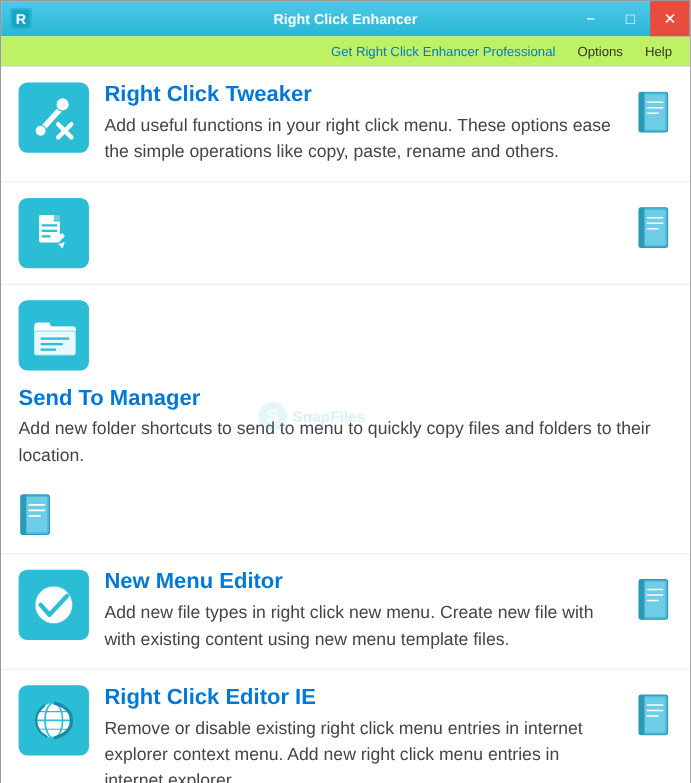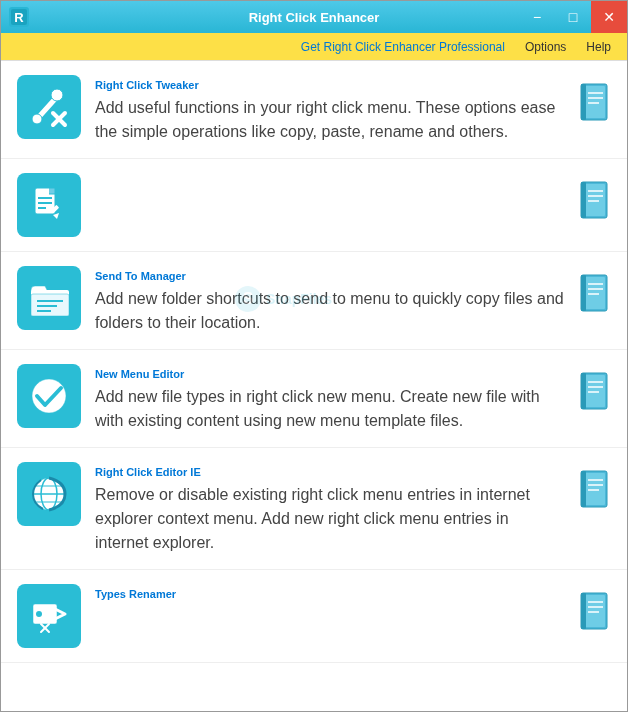--- a/index.html
+++ b/index.html
@@ -62,21 +62,21 @@
       color: white;
       font-size: 14px;
       cursor: pointer;
       background: transparent;
       border: none;
     }
     .title-btn.close { background: #e74c3c; }
 
     
     .menu-bar {
-      background: #fde047;
+      background: #bef264;
       border-bottom: 1px solid #ddd;
       height: 28px;
       display: flex;
       align-items: center;
       justify-content: flex-end;
       padding: 0 8px;
       gap: 4px;
     }
     .menu-item {
       padding: 3px 8px;
@@ -133,21 +133,21 @@
       font-size: 32px;
     }
 
     .feature-content {
       flex: 1;
       min-width: 0;
     }
 
     .feature-title {
       color: #0078d7;
-      font-size: 11px;
+      font-size: 20px;
       font-weight: 600;
       margin-bottom: 5px;
       cursor: pointer;
       text-decoration: none;
       display: inline-block;
     }
 
     .feature-desc {
       font-size: 16px;
       color: #444;
@@ -169,20 +169,21 @@
     
     .watermark {
       position: absolute;
       top: 50%;
       left: 50%;
       transform: translate(-50%, -50%);
       pointer-events: none;
     }
     .watermark-container {
       position: relative;
+      flex-direction: column;
     }
   </style>
 </head>
 <body>
 
 <div class="title-bar">
   <div class="title-bar-left">
     <div class="title-bar-icon">
       <svg width="18" height="18" viewBox="0 0 18 18">
         <rect x="1" y="1" width="16" height="16" rx="2" fill="#1aa3c0"></rect>

